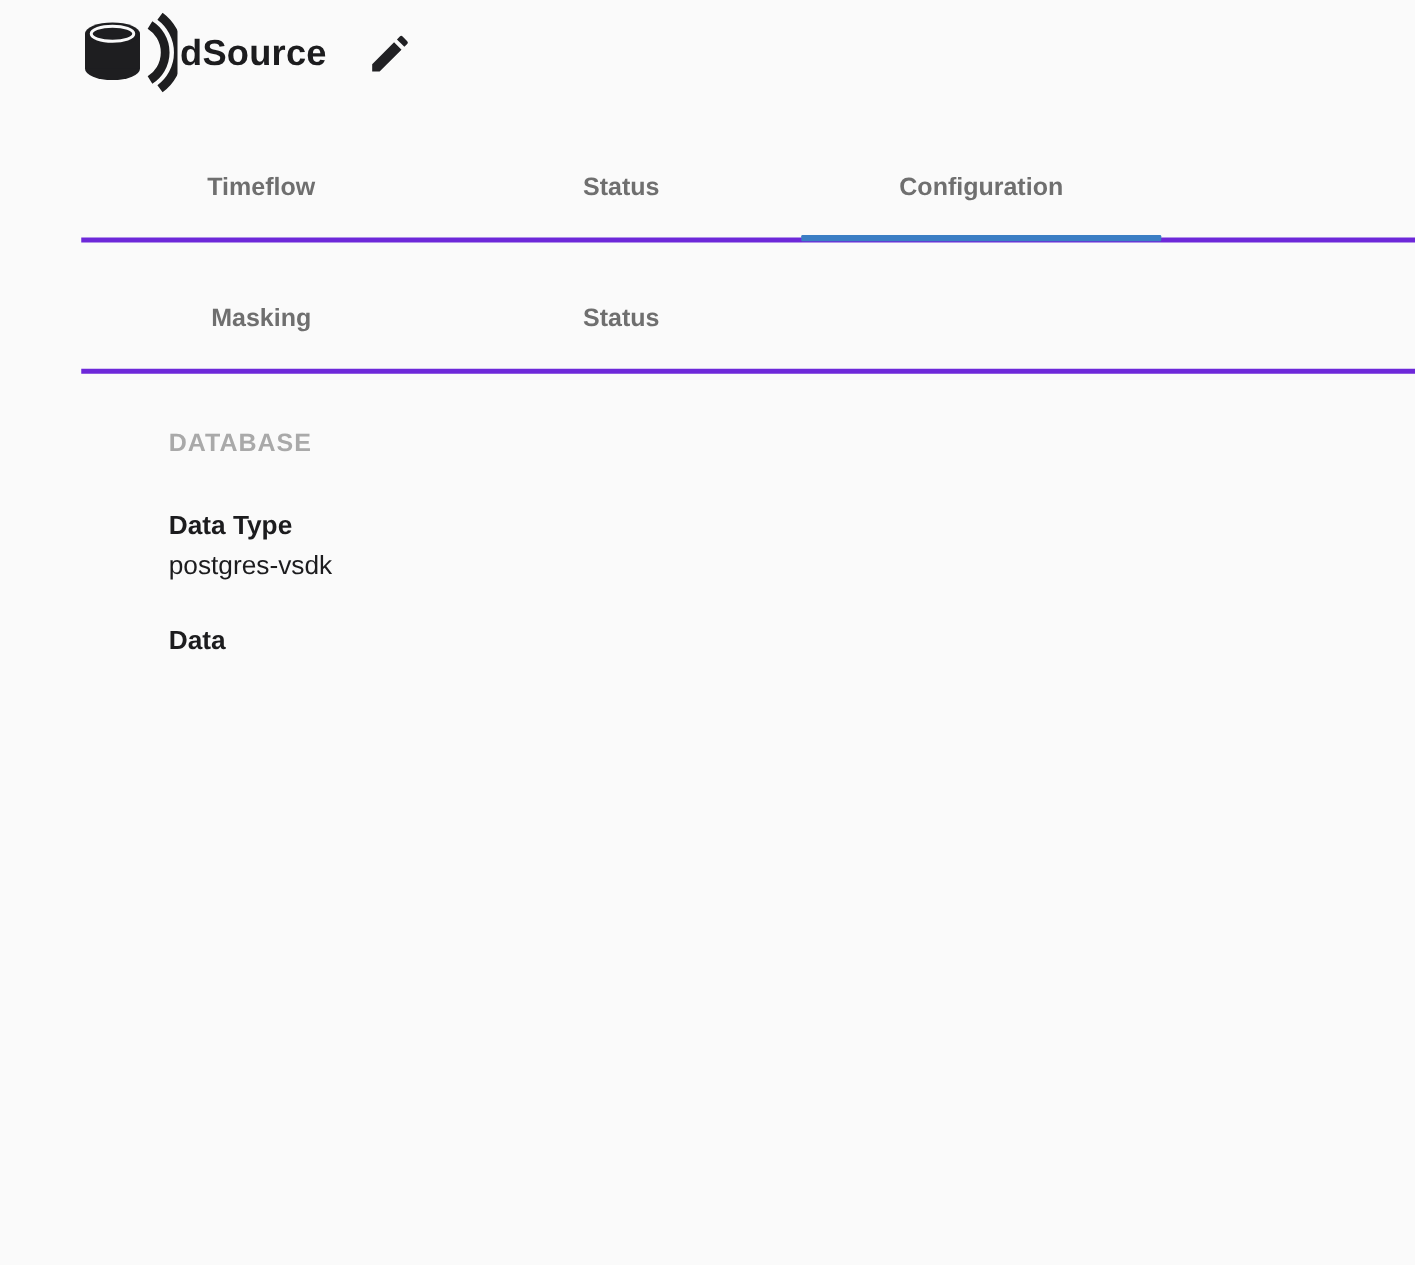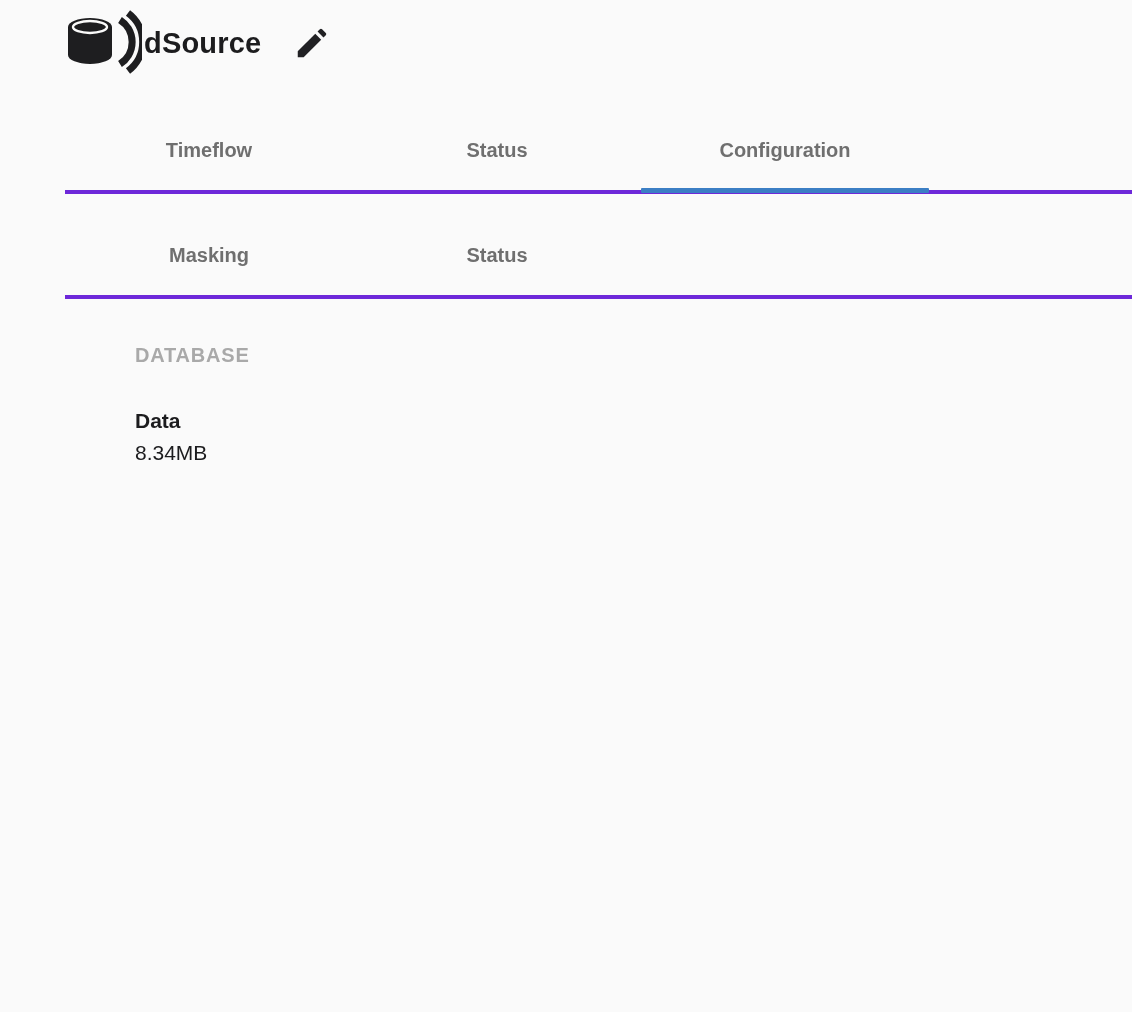--- a/index.html
+++ b/index.html
@@ -167,20 +167,23 @@
     </div>
     <div class="tab">
       <span>Status</span>
 
     </div>
   </nav>
 
   <main class="content">
     <h2 class="section-title">DATABASE</h2>
 
+    <div class="field">
+      <div class="field-label">Data Type</div>
+      <div class="field-value">postgres-vsdk</div>
+    </div>
 
     <div class="field">
       <div class="field-label">Data</div>
-      <div class="field-value">8.34MB</div>
     </div>
   </main>
 
 </div>
 
 </body></html>

